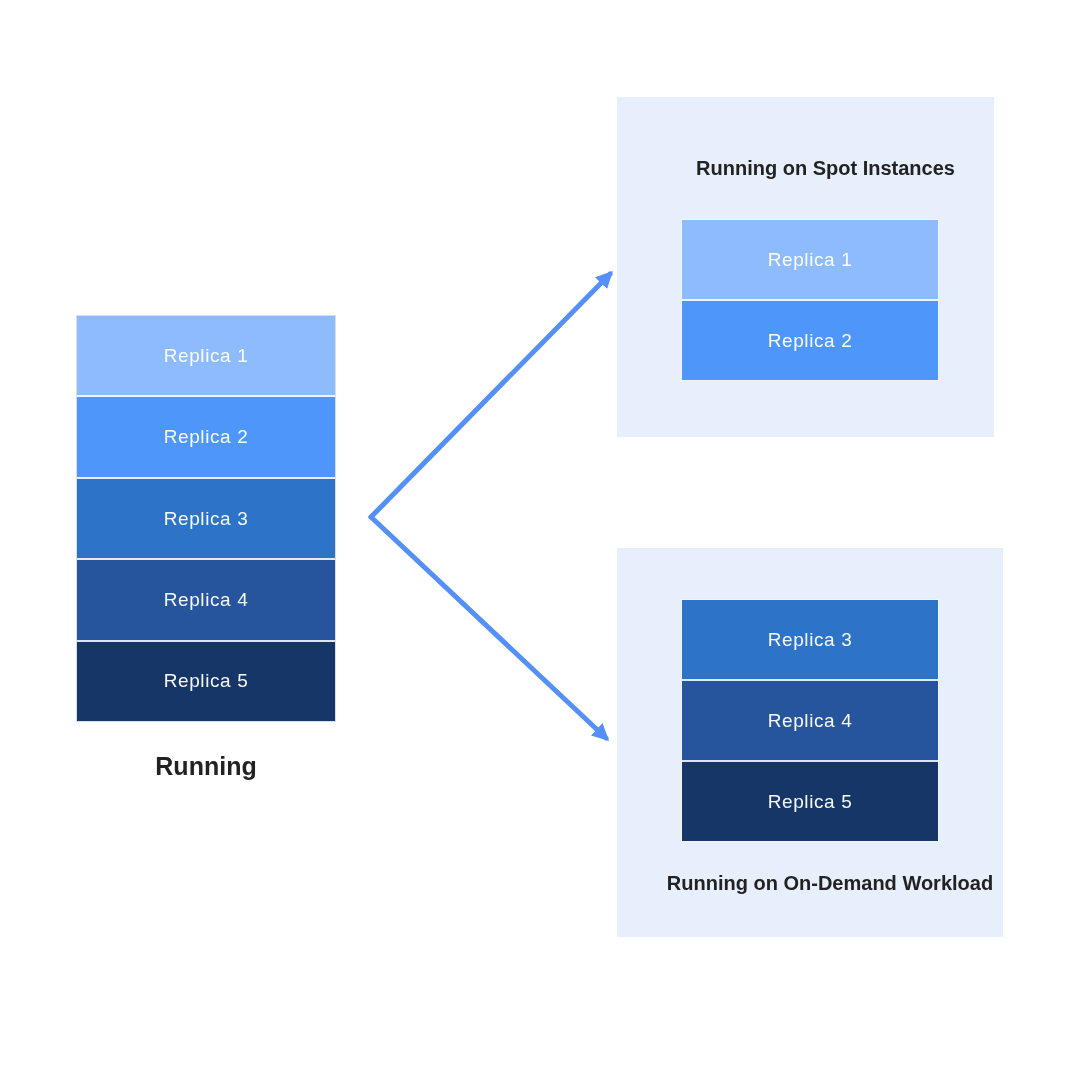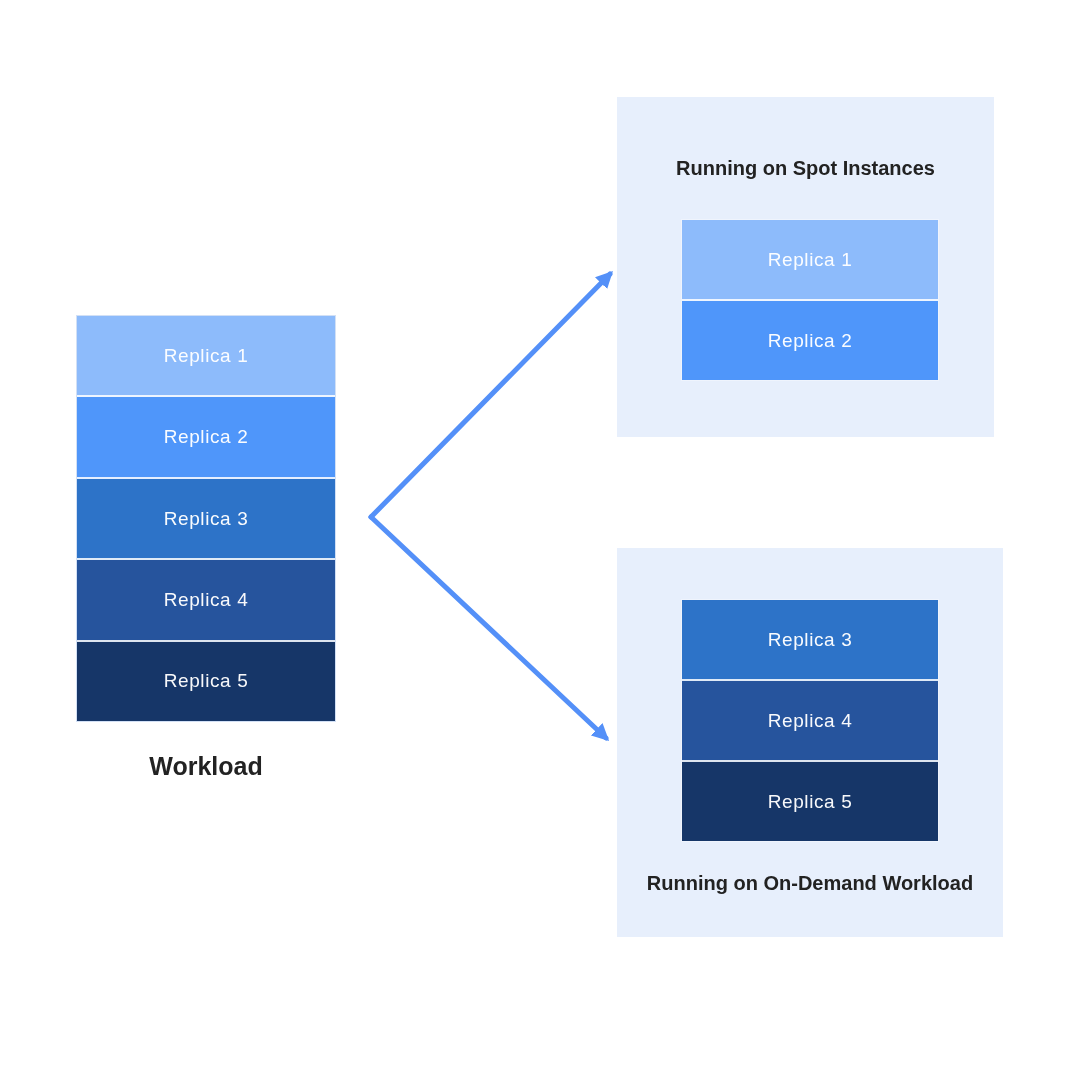--- a/index.html
+++ b/index.html
@@ -79,20 +79,21 @@
   }
   .panel-title {
     position: absolute;
     left: 0;
     width: 100%;
     text-align: center;
     font-size: 20px;
     font-weight: 700;
     color: var(--title-text, #1c1c1c);
     line-height: 30px;
+    padding-left: 20px;
   }
   .panel-spot .panel-title { top: 56px; }
   .panel-ondemand .panel-title { top: 320px; }
 
   .spot-stack {
     left: 64px;
     top: 122px;
     width: 258px;
     height: 162px;
     border-color: rgba(255,255,255,0.35);
@@ -149,21 +150,21 @@
     <div class="replica-row" style="background-color: rgb(45, 115, 200);">
       <span class="replica-label">Replica 3</span>
     </div>
     <div class="replica-row" style="background-color: rgb(38, 84, 157);">
       <span class="replica-label">Replica 4</span>
     </div>
     <div class="replica-row" style="background-color: rgb(22, 54, 104);">
       <span class="replica-label">Replica 5</span>
     </div>
   </div>
-  <div class="workload-title">Workload</div>
+  <div class="workload-title">Running</div>
 
   <div class="panel panel-spot">
     <div class="panel-title">Running on Spot Instances</div>
     <div class="stack spot-stack">
       <div class="replica-row" style="background-color: rgb(141, 187, 251);">
         <span class="replica-label">Replica 1</span>
       </div>
       <div class="replica-row" style="background-color: rgb(79, 150, 250);">
         <span class="replica-label">Replica 2</span>
       </div>

